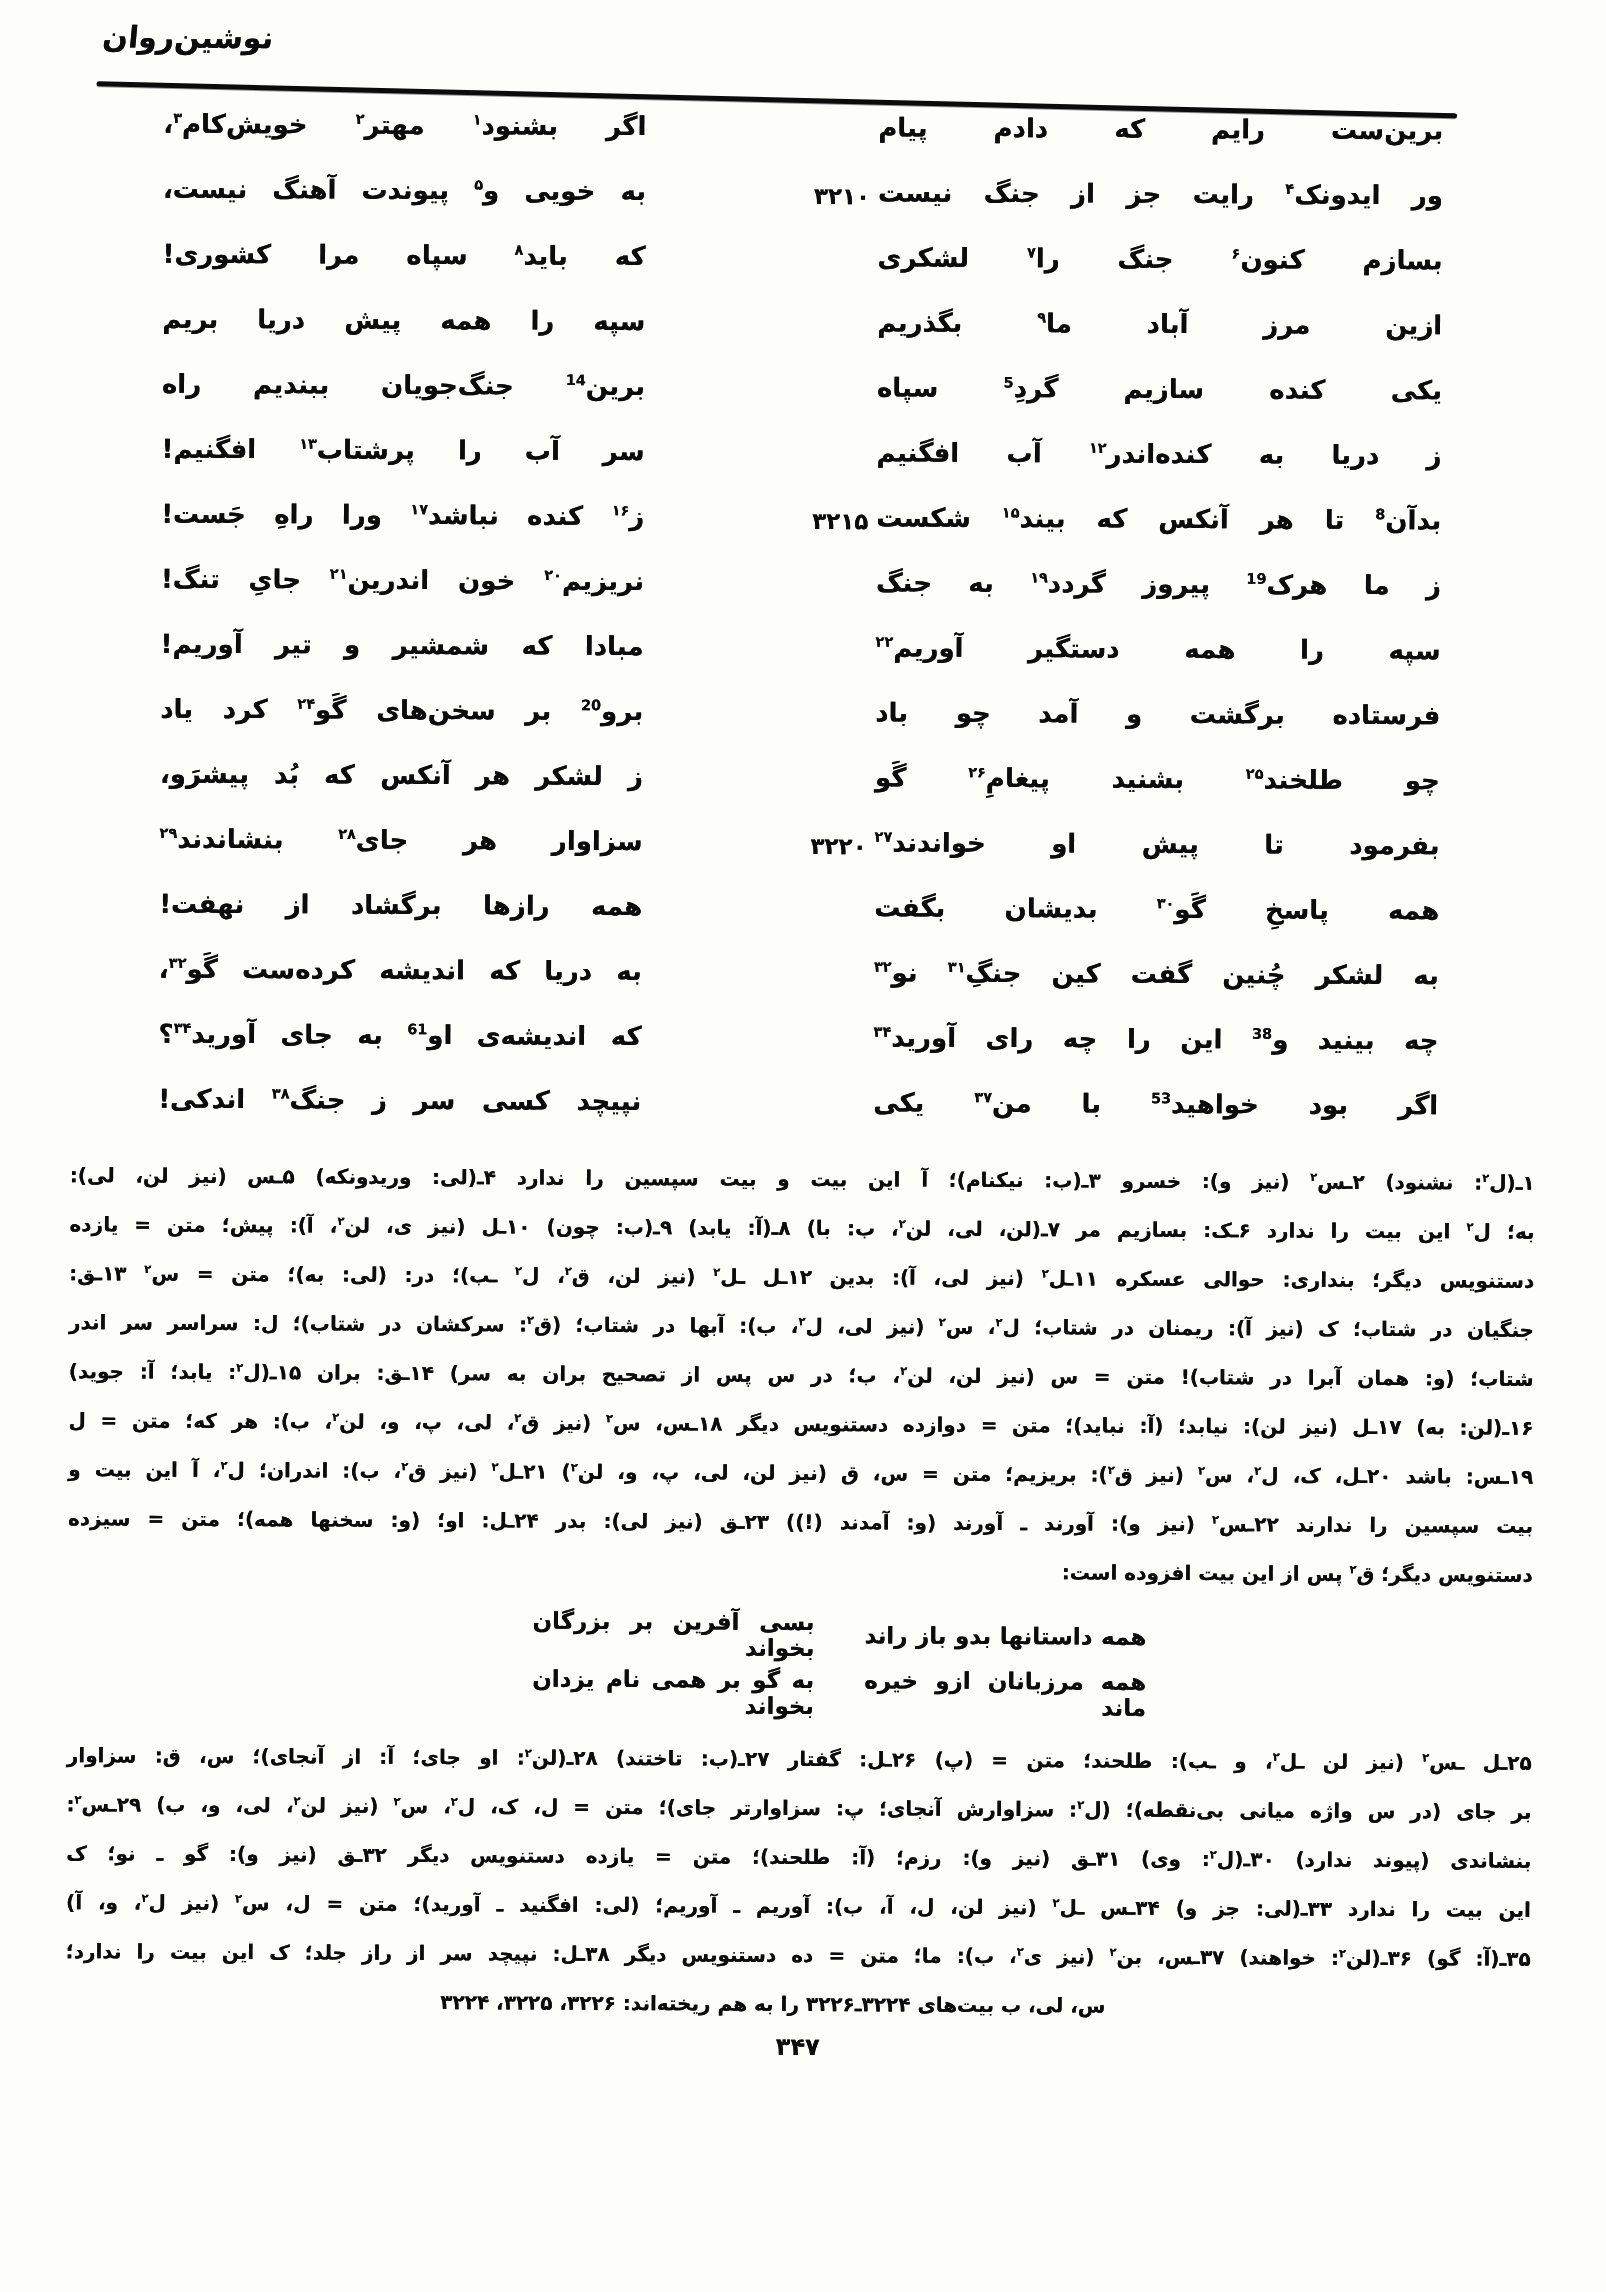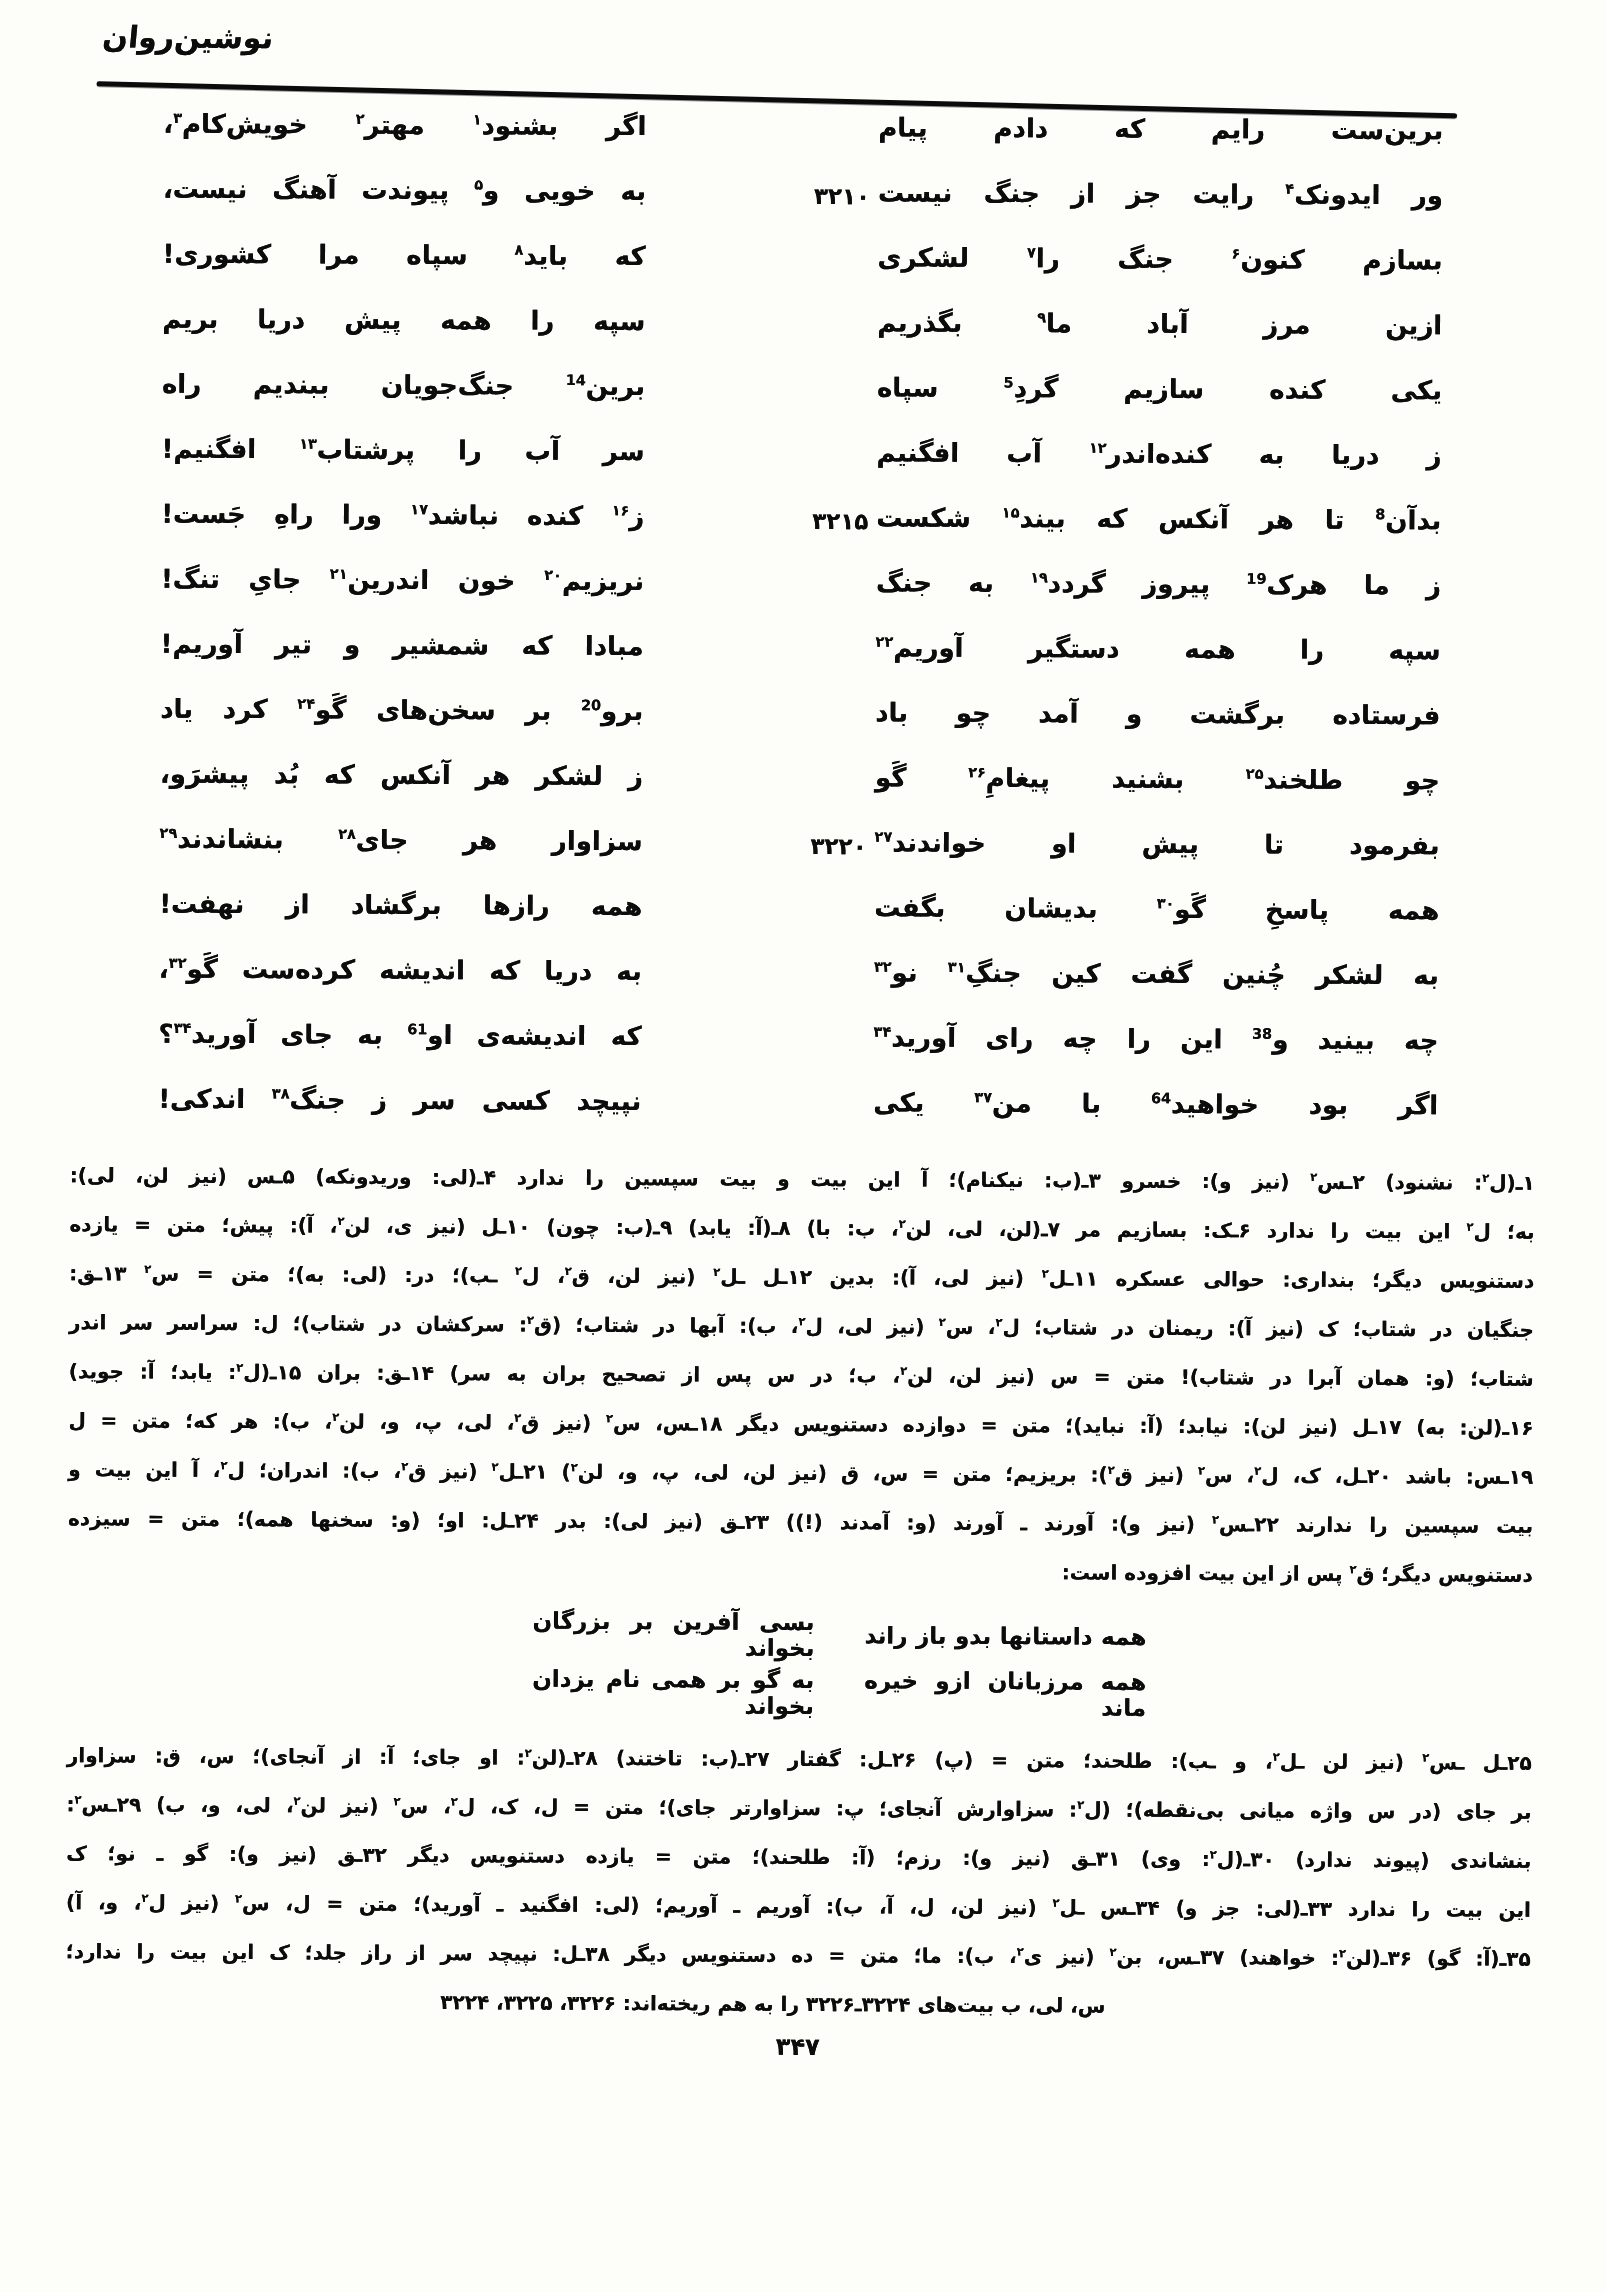--- a/index.html
+++ b/index.html
@@ -184,21 +184,21 @@
   </div>
 
   <div class="vrow">
     <div class="hemi h1">چه بینید و<sup>38</sup> این را چه رای آورید<sup>۳۴</sup></div>
     <div class="vnum"></div>
     <div class="vgap"></div>
     <div class="hemi h2">که اندیشه‌ی او<sup>61</sup> به جای آورید<sup>۳۴</sup>؟</div>
   </div>
 
   <div class="vrow">
-    <div class="hemi h1">اگر بود خواهید<sup>64</sup> با من<sup>۳۷</sup> یکی</div>
+    <div class="hemi h1">اگر بود خواهید<sup>53</sup> با من<sup>۳۷</sup> یکی</div>
     <div class="vnum"></div>
     <div class="vgap"></div>
     <div class="hemi h2">نپیچد کسی سر ز جنگ<sup>۳۸</sup> اندکی!</div>
   </div>
 </div>
 
     <div class="footnotes ink">
       <div id="fn-block-1">
           <div class="f-line">۱ـ(ل<sup>۲</sup>: نشنود) ۲ـس<sup>۲</sup> (نیز و): خسرو ۳ـ(ب: نیکنام)؛ آ این بیت و بیت سپسین را ندارد ۴ـ(لی: وریدونکه) ۵ـس (نیز لن، لی):</div>
           <div class="f-line">به؛ ل<sup>۲</sup> این بیت را ندارد ۶ـک: بسازیم مر ۷ـ(لن، لی، لن<sup>۲</sup>، ب: با) ۸ـ(آ: یابد) ۹ـ(ب: چون) ۱۰ـل (نیز ی، لن<sup>۲</sup>، آ): پیش؛ متن = یازده</div>

